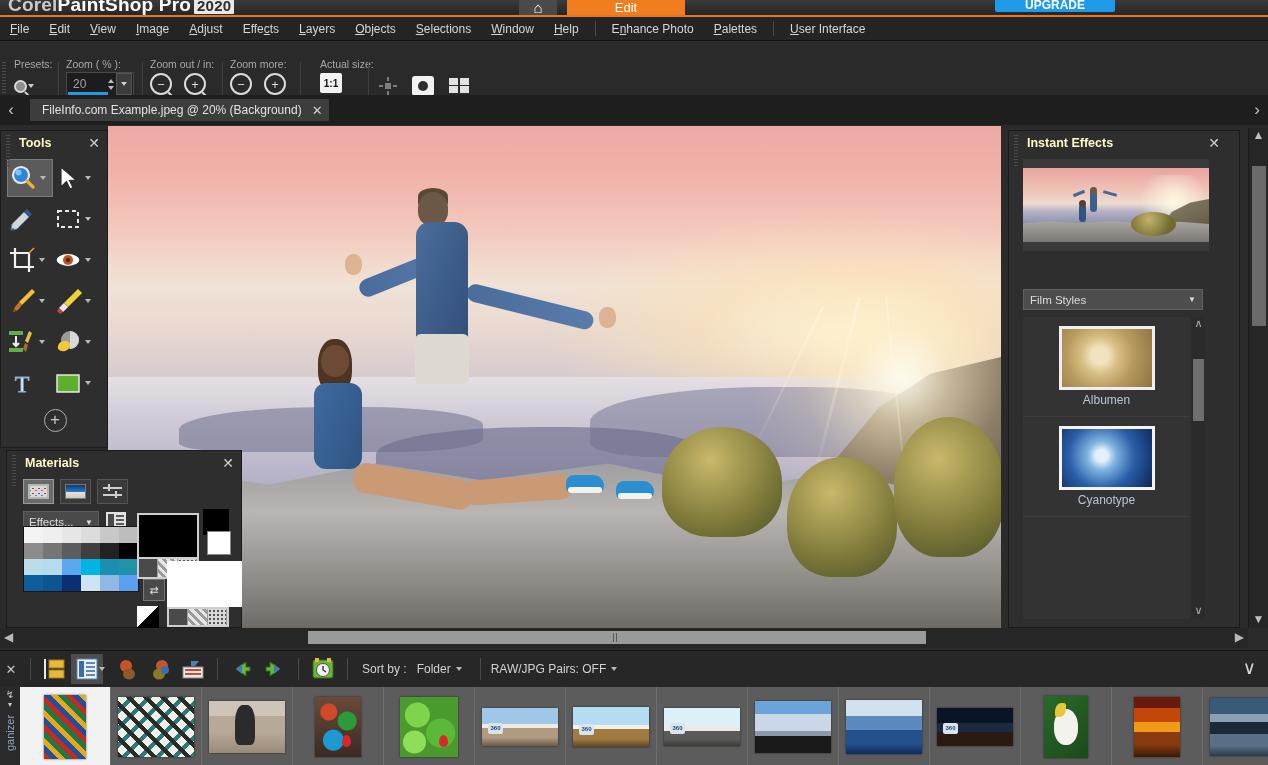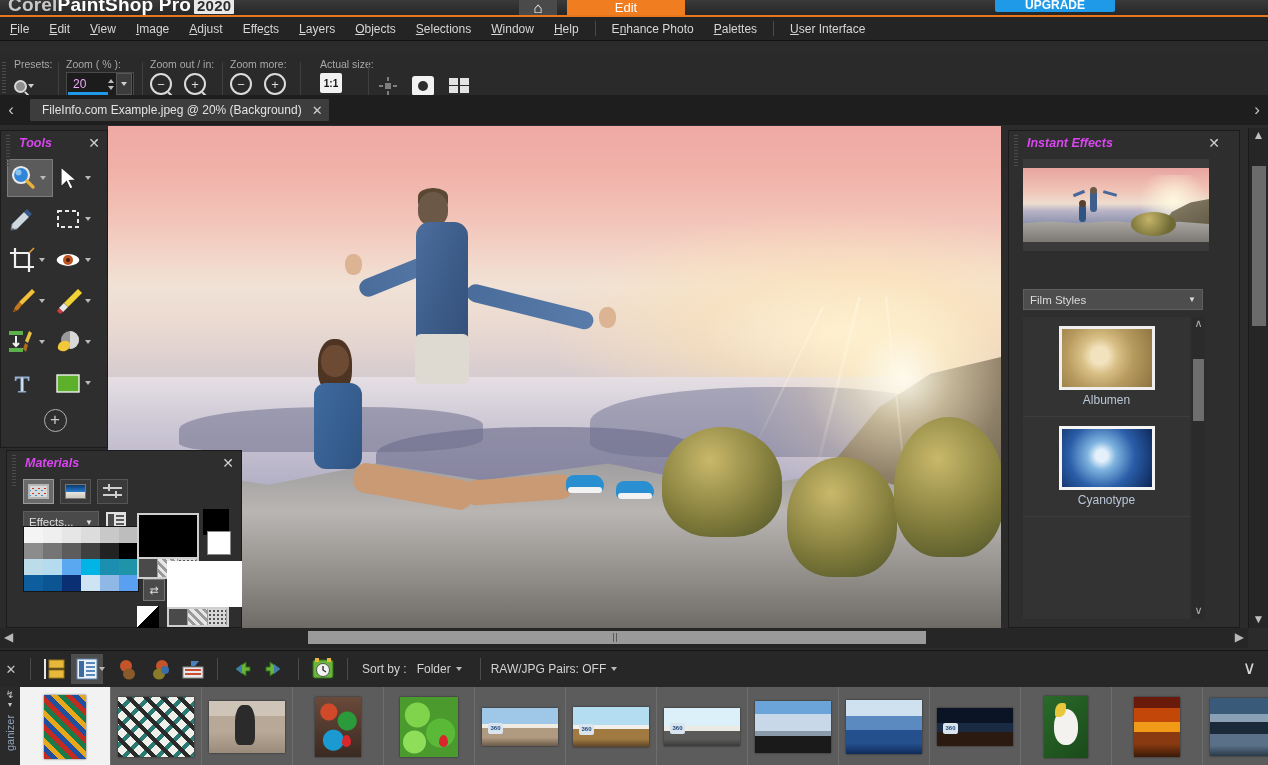--- a/index.html
+++ b/index.html
@@ -102,21 +102,21 @@
   .caret-d {
     width: 0; height: 0; border-left: 3.5px solid transparent;
     border-right: 3.5px solid transparent; border-top: 4px solid #cfcfcf;
   }
   .zoom-field {
     position: relative; width: 68px; height: 24px;
     background: #1c1c1c; border: 1px solid #4a4a4a;
     display: flex; align-items: center;
   }
   .zoom-val {
-    color: #f0abfc; font-size: 12px; padding-left: 6px; flex: 1;
+    color: #a3a3a3; font-size: 12px; padding-left: 6px; flex: 1;
   }
   .zoom-underline {
     position: absolute; left: 1px; bottom: 0px; width: 40px; height: 3px;
     background: #1e9ae8;
   }
   .spin {
     width: 11px; height: 22px; display: flex; flex-direction: column;
     justify-content: center; align-items: center; gap: 3px;
   }
   .spin .up { width:0;height:0;border-left:3px solid transparent;border-right:3px solid transparent;border-bottom:4px solid #bdbdbd; }
@@ -245,21 +245,21 @@
 
   
   .tools-panel {
     position: absolute; left: 0; top: 130px; width: 108px; height: 318px;
     background: #2e2e2e; border: 1px solid #1b1b1b;
   }
   .panel-head {
     height: 24px; display: flex; align-items: center;
     padding-left: 18px; position: relative;
   }
-  .panel-head .ttl { font-size: 12.5px; font-weight: bold; color: #d946ef; font-style: italic; }
+  .panel-head .ttl { font-size: 12.5px; font-weight: bold; color: #fef9c3; }
   .panel-head .x {
     position: absolute; right: 7px; top: 4px; font-size: 14px; color: #cfcfcf;
   }
   .panel-grip {
     position: absolute; left: 5px; top: 4px; width: 4px; height: 32px;
     background-image: repeating-linear-gradient(to bottom,#4b4b4b 0 1px,transparent 1px 3px);
   }
   .tool-grid { padding: 2px 4px 0 6px; }
   .tool-row { display: flex; align-items: center; height: 41px; }
   .tool-cell {

